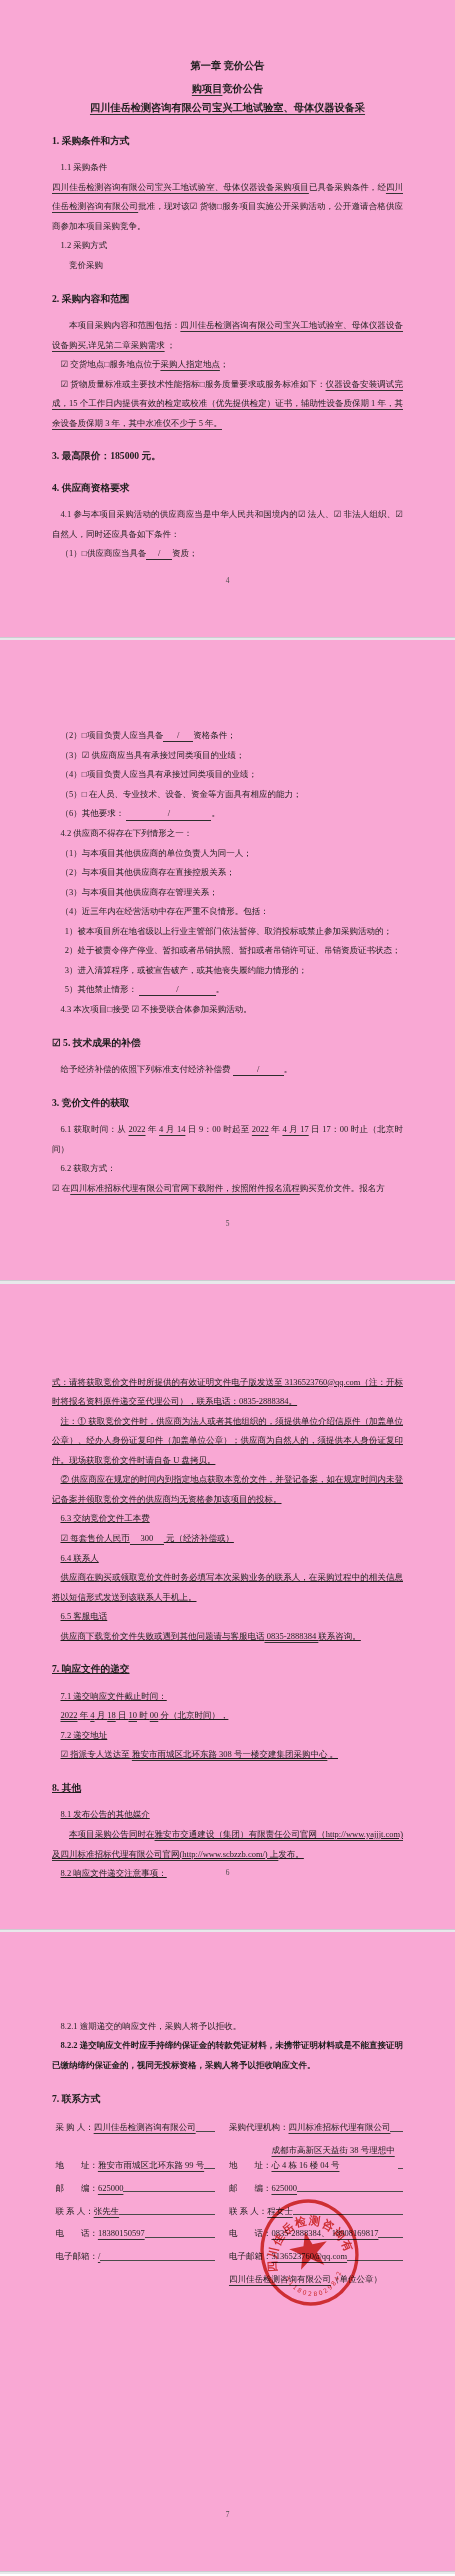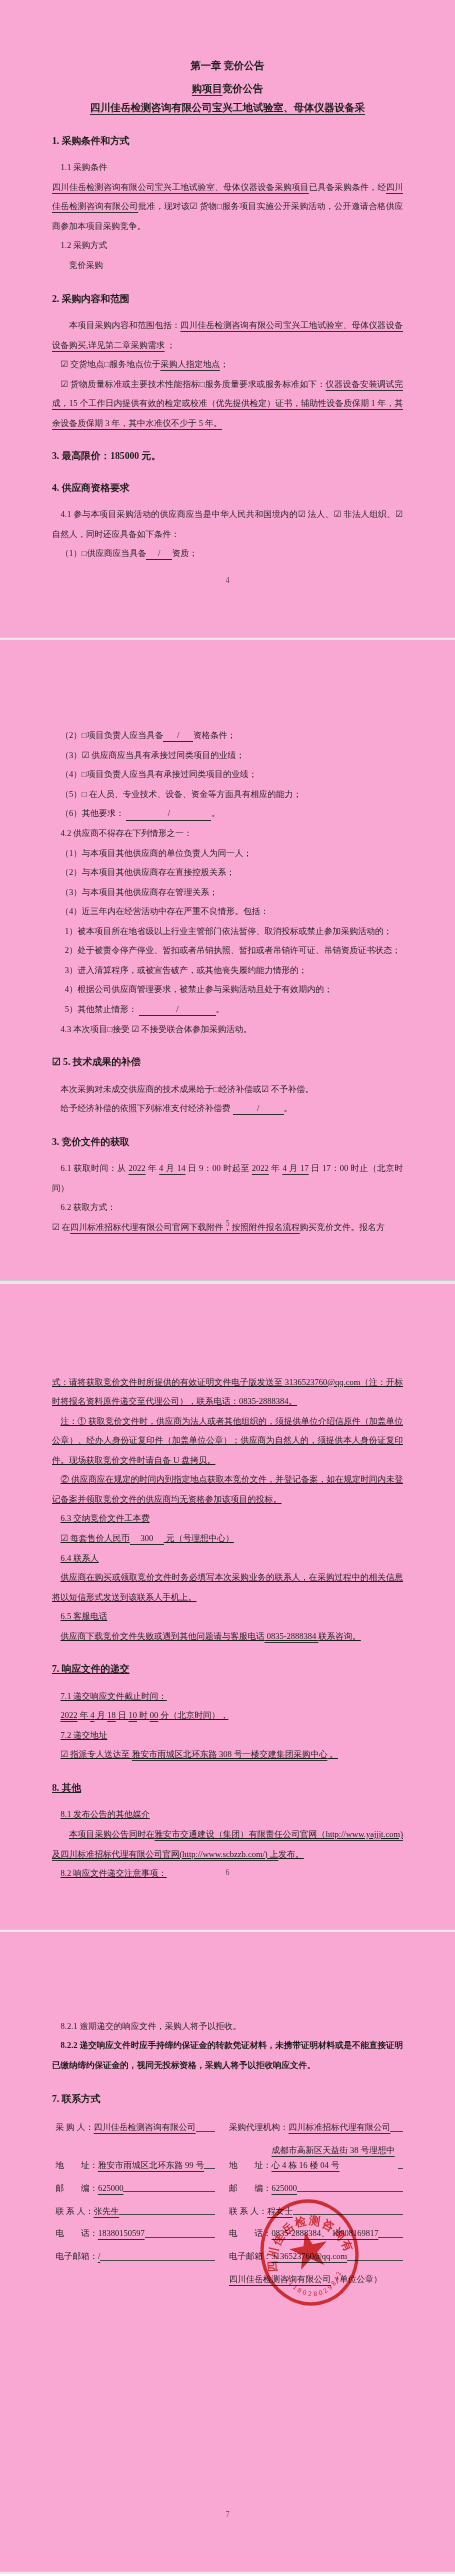--- a/index.html
+++ b/index.html
@@ -72,42 +72,40 @@
         <p class="p" style="text-indent: 1em;"><span>（5）□ 在人员、专业技术、设备、资金等方面具有相应的能力；</span></p>
         <p class="p" style="text-indent: 1em;"><span>（6）其他要求： </span><span class="u blank" style="min-width: 10em;">/</span><span>。</span></p>
         <p class="p" style="text-indent: 1em;"><span>4.2 供应商不得存在下列情形之一：</span></p>
         <p class="p" style="text-indent: 1em;"><span>（1）与本项目其他供应商的单位负责人为同一人；</span></p>
         <p class="p" style="text-indent: 1em;"><span>（2）与本项目其他供应商存在直接控股关系；</span></p>
         <p class="p" style="text-indent: 1em;"><span>（3）与本项目其他供应商存在管理关系；</span></p>
         <p class="p" style="text-indent: 1em;"><span>（4）近三年内在经营活动中存在严重不良情形。包括：</span></p>
         <p class="p" style="text-indent: 1.5em;"><span>1）被本项目所在地省级以上行业主管部门依法暂停、取消投标或禁止参加采购活动的；</span></p>
         <p class="p" style="text-indent: 1.5em;"><span>2）处于被责令停产停业、暂扣或者吊销执照、暂扣或者吊销许可证、吊销资质证书状态；</span></p>
         <p class="p" style="text-indent: 1.5em;"><span>3）进入清算程序，或被宣告破产，或其他丧失履约能力情形的；</span></p>
-        <p class="p" style="text-indent: 1.5em;"><span>4）根据公司供应商管理要求，被禁止参与采购活动且处于有效期内的；</span></p>
         <p class="p" style="text-indent: 1.5em;"><span>5）其他禁止情形： </span><span class="u blank" style="min-width: 9em;">/</span><span>。</span></p>
         <p class="p" style="text-indent: 1em;"><span>4.3 本次项目□接受 ☑ 不接受联合体参加采购活动。</span></p>
         <div class="h2"><span>☑ 5. 技术成果的补偿</span></div>
-        <p class="p" style="text-indent: 1em;"><span>本次采购对未成交供应商的技术成果给于□经济补偿或☑ 不予补偿。</span></p>
         <p class="p" style="text-indent: 1em;"><span>给予经济补偿的依照下列标准支付经济补偿费 </span><span class="u blank" style="min-width: 6em;">/</span><span>。</span></p>
         <div class="h2"><span>3.  竞价文件的获取</span></div>
         <p class="p" style="text-indent: 1em;"><span>6.1 获取时间：从 </span><span class="u">2022</span><span> 年 </span><span class="u">4 月 14</span><span> 日 9：00 时起至 </span><span class="u">2022</span><span> 年 </span><span class="u">4 月 17</span><span> 日 17：00 时止（北京时间）</span></p>
         <p class="p" style="text-indent: 1em;"><span>6.2 获取方式：</span></p>
         <p class="p"><span>☑ 在</span><span class="u">四川标准招标代理有限公司官网下载附件，按照附件报名流程</span><span>购买竞价文件。报名方</span></p>
       </div>
   <div class="pn">5</div>
     </section>
   <div class="sep"></div>
 
   <section class="page p3">
     <div class="content">
         <p class="p"><span>式：请将获取竞价文件时所提供的有效证明文件电子版发送至 3136523760@qq.com（注：开标时将报名资料原件递交至代理公司），联系电话：0835-2888384。</span></p>
         <p class="p" style="text-indent: 1em;"><span>注：① 获取竞价文件时，供应商为法人或者其他组织的，须提供单位介绍信原件（加盖单位公章）、经办人身份证复印件（加盖单位公章）；供应商为自然人的，须提供本人身份证复印件。现场获取竞价文件时请自备 U 盘拷贝。</span></p>
         <p class="p" style="text-indent: 1em;"><span>② 供应商应在规定的时间内到指定地点获取本竞价文件，并登记备案，如在规定时间内未登记备案并领取竞价文件的供应商均无资格参加该项目的投标。</span></p>
         <p class="p" style="text-indent: 1em;"><span>6.3 交纳竞价文件工本费</span></p>
-        <p class="p" style="text-indent: 1em;"><span>☑  每套售价人民币</span><span class="u blank" style="min-width: 4em;">300</span><span> 元（号理想中心）</span></p>
+        <p class="p" style="text-indent: 1em;"><span>☑  每套售价人民币</span><span class="u blank" style="min-width: 4em;">300</span><span> 元（经济补偿或）</span></p>
         <p class="p" style="text-indent: 1em;"><span>6.4 联系人</span></p>
         <p class="p" style="text-indent: 1em;"><span>供应商在购买或领取竞价文件时务必填写本次采购业务的联系人，在采购过程中的相关信息将以短信形式发送到该联系人手机上。</span></p>
         <p class="p" style="text-indent: 1em;"><span>6.5 客服电话</span></p>
         <p class="p" style="text-indent: 1em;"><span>供应商下载竞价文件失败或遇到其他问题请与客服电话</span><span class="u"> 0835-2888384 </span><span>联系咨询。</span></p>
         <div class="h2"><span>7.  响应文件的递交</span></div>
         <p class="p" style="text-indent: 1em;"><span>7.1 递交响应文件截止时间：</span></p>
         <p class="p" style="text-indent: 1em;"><span class="u">2022</span><span> 年 </span><span class="u">4</span><span> 月 </span><span class="u">18</span><span> 日 </span><span class="u">10</span><span> 时 </span><span class="u">00</span><span> 分（北京时间），</span></p>
         <p class="p" style="text-indent: 1em;"><span>7.2 递交地址</span></p>
         <p class="p" style="text-indent: 1em;"><span>☑ 指派专人送达至 </span><span class="u">雅安市雨城区北环东路 308 号一楼交建集团采购中心</span><span> 。</span></p>
         <div class="h2"><span>8.  其他</span></div>

